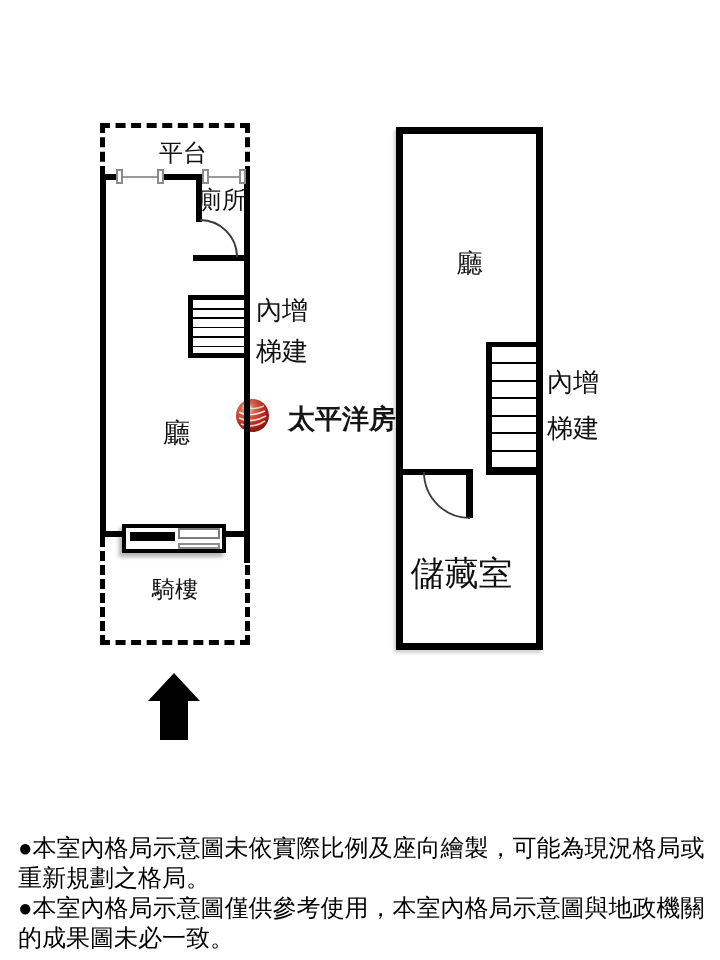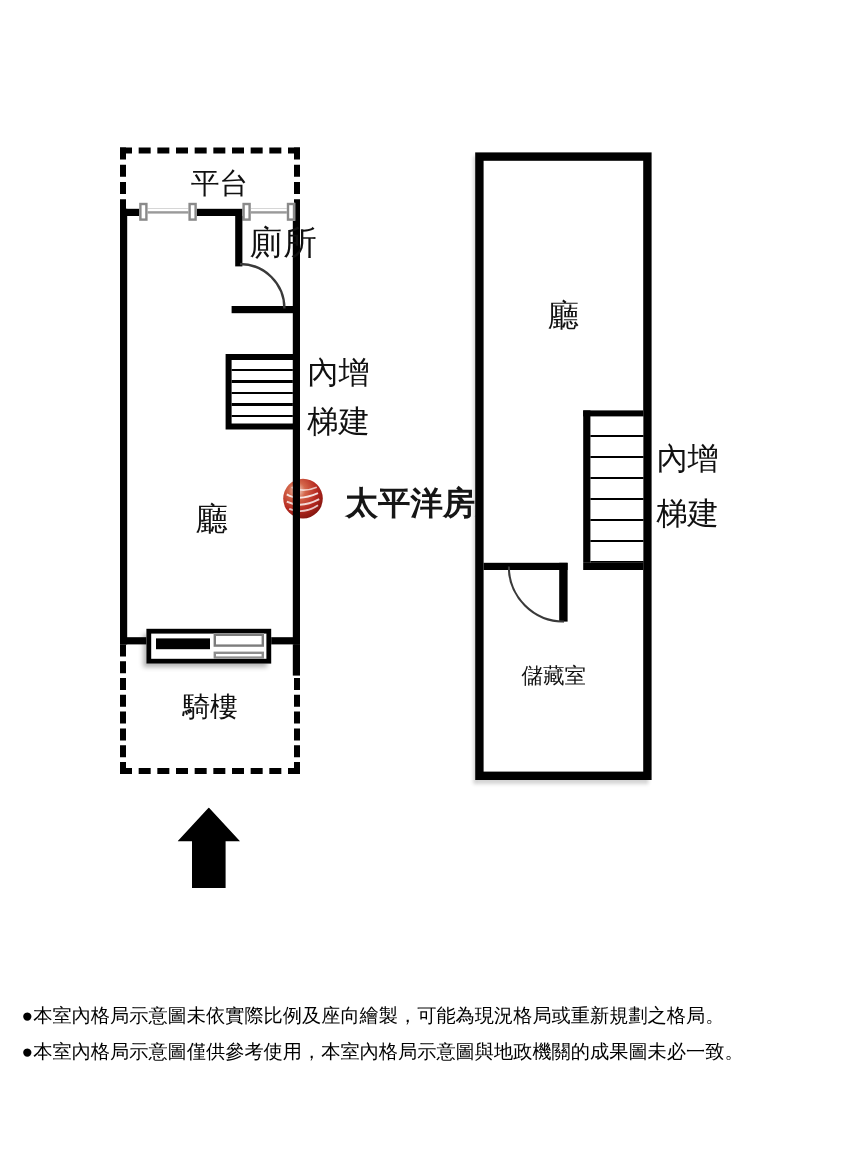--- a/index.html
+++ b/index.html
@@ -9,21 +9,21 @@
   .wall{position:absolute;background:#000;box-sizing:border-box;}
   .label{position:absolute;color:#111;white-space:nowrap;box-sizing:border-box;}
   .centered{text-align:center;}
   .dashedbox{position:absolute;box-sizing:border-box;border:5px dashed #000;background:transparent;}
   .stairs{position:absolute;box-sizing:border-box;background-clip:padding-box;}
   .mullion{position:absolute;box-sizing:border-box;width:7px;height:15px;background:#fff;border:2px solid #8a8a8a;}
   .winline{position:absolute;height:2px;background:#9a9a9a;}
   .arc{position:absolute;}
   .disclaimers{position:absolute;left:18px;top:833px;width:702px;
                font-family:"Liberation Sans","DejaVu Sans",sans-serif;}
-  .disclaimers p{margin:0;font-size:16px;line-height:30px;color:#000;letter-spacing:0;}
+  .disclaimers p{margin:0;font-size:24px;line-height:30px;color:#000;letter-spacing:0;}
   .logo-text{position:absolute;font-family:"Liberation Serif","DejaVu Serif",serif;
              font-weight:bold;font-size:27px;letter-spacing:0;color:#161616;}
 </style>
 </head>
 <body>
 
 <div class="canvas">
 
   <svg class="abs" style="left:235px;top:398px;" width="35" height="35" viewBox="0 0 35 35">
     <defs>
@@ -58,21 +58,21 @@
   <div class="mullion" style="left:116px;top:169px;"></div>
   <div class="mullion" style="left:157px;top:169px;"></div>
   <div class="mullion" style="left:202px;top:169px;"></div>
   <div class="mullion" style="left:239px;top:169px;"></div>
 
   <div class="wall" style="left:196px;top:180px;width:6px;height:42px;"></div>
   <div class="wall" style="left:193px;top:255px;width:52px;height:6px;"></div>
   <svg class="arc" style="left:199px;top:219px;" width="40" height="40" viewBox="0 0 40 40">
     <path d="M1,1 A37,37 0 0 1 38,38" stroke="#3a3a3a" stroke-width="2" fill="none"></path>
   </svg>
-  <div class="label" style="left:208px;top:184px;font-size:28px;">廁所</div>
+  <div class="label" style="left:198px;top:184px;font-size:24px;">廁所</div>
 
   <div class="stairs" style="left:188px;top:295px;width:62px;height:63px;border:5px solid #000;border-right-width:6px;
               background:repeating-linear-gradient(to bottom,#fff 0 7.5px,#000 7.5px 9.5px);"></div>
   <div class="label" style="left:256px;top:293px;font-size:26px;">內增</div>
   <div class="label" style="left:256px;top:334px;font-size:26px;">梯建</div>
 
   <div class="label" style="left:163px;top:415px;font-size:27px;">廳</div>
 
   <div class="abs" style="left:122px;top:524px;width:104px;height:29px;border:4px solid #000;background:#fff;
               box-shadow:-3px 4px 4px rgba(0,0,0,0.30);"></div>
@@ -97,20 +97,20 @@
   <div class="label" style="left:547px;top:365px;font-size:26px;">內增</div>
   <div class="label" style="left:547px;top:411px;font-size:26px;">梯建</div>
 
   <div class="wall" style="left:403px;top:469px;width:70px;height:6px;"></div>
   <div class="wall" style="left:486px;top:469px;width:50px;height:6px;"></div>
   <div class="wall" style="left:466px;top:469px;width:7px;height:49px;"></div>
   <svg class="arc" style="left:423px;top:471px;" width="48" height="48" viewBox="0 0 48 48">
     <path d="M1,1 A46,46 0 0 0 47,47" stroke="#3a3a3a" stroke-width="1.8" fill="none"></path>
   </svg>
 
-  <div class="label centered" style="left:396px;top:551px;width:131px;font-size:18px;">儲藏室</div>
+  <div class="label centered" style="left:396px;top:551px;width:131px;font-size:34px;">儲藏室</div>
 
   <div class="disclaimers">
     <p>●本室內格局示意圖未依實際比例及座向繪製，可能為現況格局或重新規劃之格局。</p>
     <p>●本室內格局示意圖僅供參考使用，本室內格局示意圖與地政機關的成果圖未必一致。</p>
   </div>
 
 </div>
 
 </body></html>

